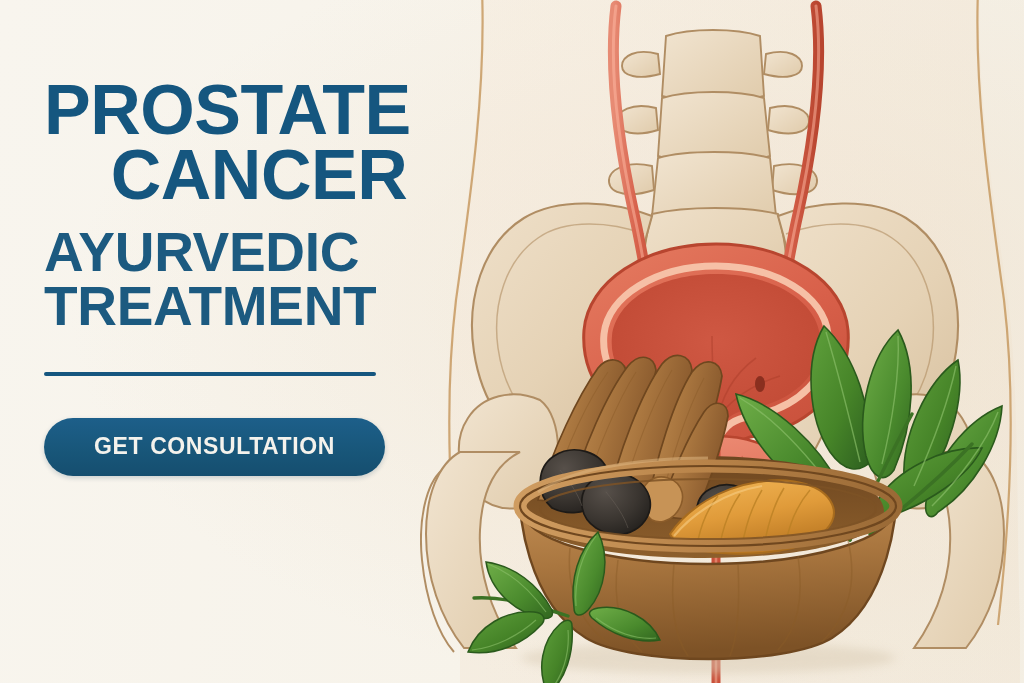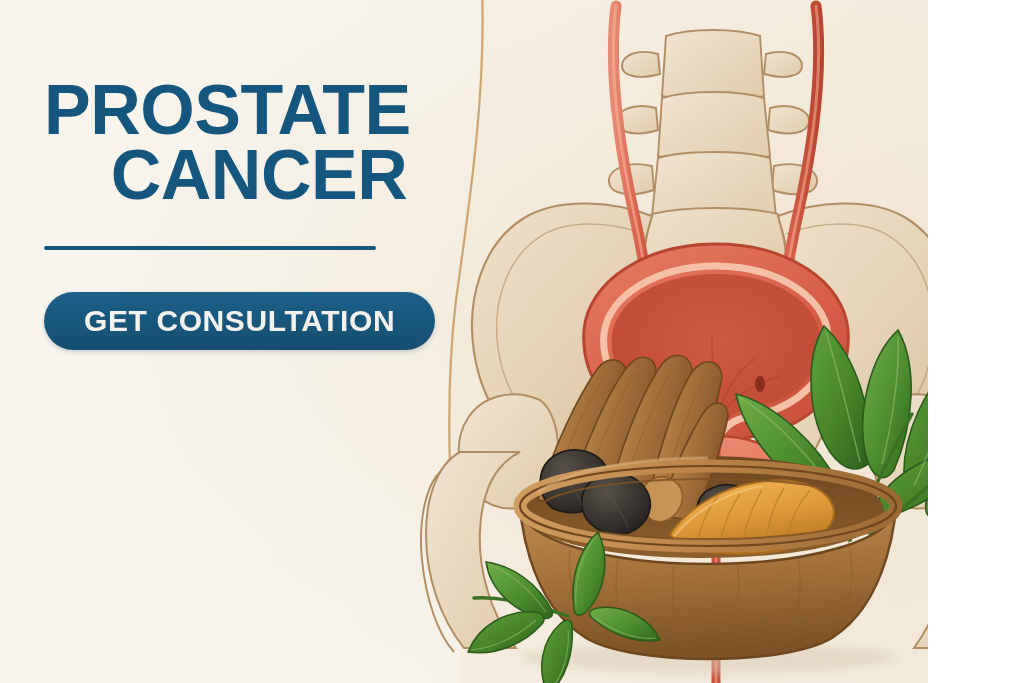--- a/index.html
+++ b/index.html
@@ -5,21 +5,21 @@
 <style>
   html, body {
     margin: 0;
     padding: 0;
     background: #ffffff;
   }
   * { box-sizing: border-box; }
 
   .banner {
     position: relative;
-    width: 928px;
+    width: 1024px;
     height: 683px;
     overflow: hidden;
     background: #f7f4ec;
     font-family: "Liberation Sans", sans-serif;
   }
 
   
   .paper-wash {
     position: absolute;
     inset: 0;
@@ -74,21 +74,21 @@
     justify-content: center;
     height: 58px;
     padding: 0 40px;
     min-width: 341px;
     border: none;
     border-radius: 29px;
     background: linear-gradient(180deg, #1d5f8a 0%, #185679 58%, #154e6f 100%);
     color: #f4f2ec;
     font-family: "Liberation Sans", sans-serif;
     font-weight: 700;
-    font-size: 30px;
+    font-size: 23px;
     letter-spacing: 0.6px;
     text-transform: uppercase;
     cursor: pointer;
     box-shadow: 0 2px 5px rgba(20,60,90,0.20);
   }
 
   
   .art {
     position: absolute;
     left: 420px;
@@ -400,16 +400,20 @@
         </g>
       </g>
     </svg>
   </div>
 
   <div class="copy">
     <h1 class="headline">
       <span>PROSTATE</span>
       <span class="l2">CANCER</span>
     </h1>
+    <h2 class="subhead">
+      <span>AYURVEDIC</span>
+      <span class="s2">TREATMENT</span>
+    </h2>
     <div class="rule"></div>
     <button class="cta">GET CONSULTATION</button>
   </div>
 </div>
 
 </body></html>

